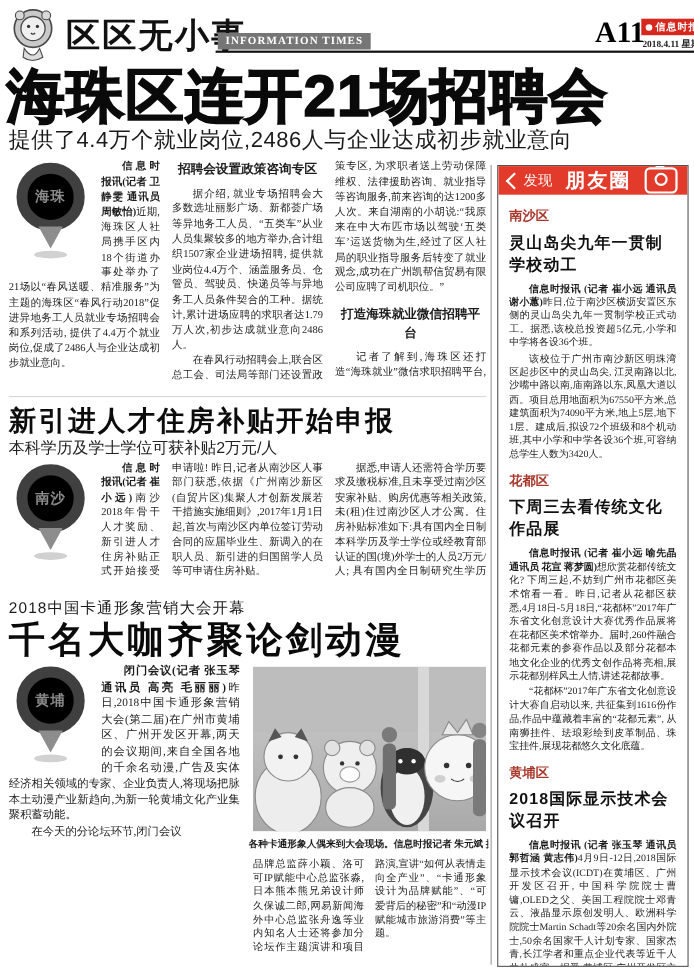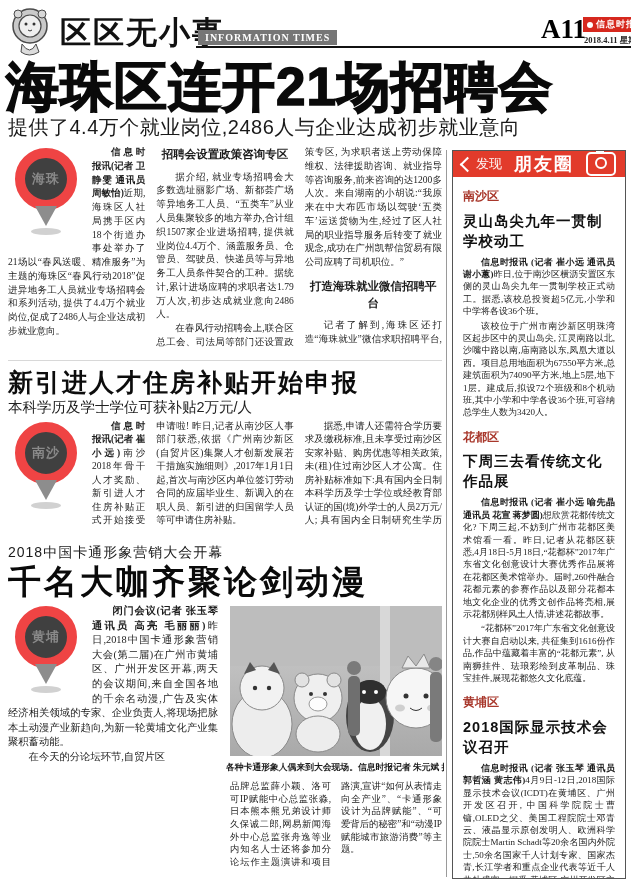--- a/index.html
+++ b/index.html
@@ -30,22 +30,22 @@
   
   p.art{margin:0;text-indent:2em;text-align:justify;}
   .byline{font-weight:bold;}
   .col-subhead{font-family:"Liberation Sans",sans-serif;font-weight:bold;text-align:center;
                font-size:11.5px;margin:8px 0;text-indent:0;}
   
   #a1{position:absolute;left:8px;top:146px;width:434px;height:210px;overflow:hidden;
       column-count:3;column-gap:11px;column-fill:auto;font-size:9.5px;line-height:1.45;}
   
   .pin{float:left;width:76px;height:96px;margin:2px 8px 2px 0;position:relative;}
-  .pin .ring{width:62px;height:62px;margin:0 auto;border-radius:50%;border:10px solid #ef4444;
-             background:#404040;box-sizing:border-box;display:flex;align-items:center;
+  .pin .ring{width:62px;height:62px;margin:0 auto;border-radius:50%;border:10px solid #404040;
+             background:#000000;box-sizing:border-box;display:flex;align-items:center;
              justify-content:center;color:#8a8a8a;font-family:"Liberation Sans",sans-serif;
              font-size:13px;font-weight:bold;letter-spacing:1px;}
   .pin .tail{width:0;height:0;margin:-4px auto 0;border-left:11px solid transparent;
              border-right:11px solid transparent;border-top:20px solid #8d8d8d;}
   .pin .shadow{width:30px;height:7px;margin:2px auto 0;background:rgba(0,0,0,.18);
                border-radius:50%;}
   
   #a2-rule{position:absolute;left:8px;top:360px;width:434px;border-top:1px solid #d8d8d8;}
   .h-a2{position:absolute;left:8px;top:366px;margin:0;font-family:Liberation Mono, monospace;
         font-size:25px;font-weight:800;letter-spacing:2px;color:#0c0c0c;}
@@ -157,21 +157,21 @@
   <div id="a3-body">
     <div class="a3-col1">
       <div class="pin">
         <div class="ring">
             <span>黄埔</span>
           </div>
         <div class="tail"></div>
         <div class="shadow"></div>
       </div>
       <p class="art"><span class="byline">闭门会议(记者 张玉琴 通讯员 高亮 毛丽丽)</span><span>昨日,2018中国卡通形象营销大会(第二届)在广州市黄埔区、广州开发区开幕,两天的会议期间,来自全国各地的千余名动漫,广告及实体经济相关领域的专家、企业负责人,将现场把脉本土动漫产业新趋向,为新一轮黄埔文化产业集聚积蓄动能。</span></p>
-      <p class="art">在今天的分论坛环节,自贸片区</p>
+      <p class="art">在今天的分论坛环节,闭门会议</p>
     </div>
 
     <div class="a3-photo">
       <svg width="212" height="150" viewBox="0 0 212 150">
         <defs>
           <linearGradient id="bg" x1="0" y1="0" x2="0" y2="1">
             <stop offset="0" stop-color="#cfcfcf"></stop>
               <stop offset="1" stop-color="#a9a9a9"></stop>
           </linearGradient>
         </defs>

